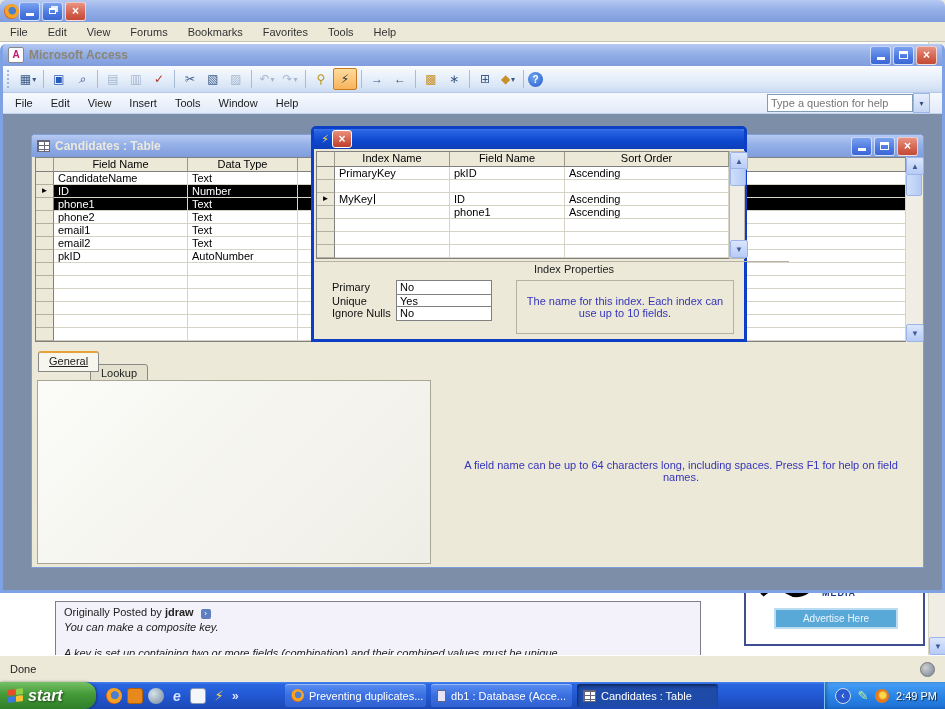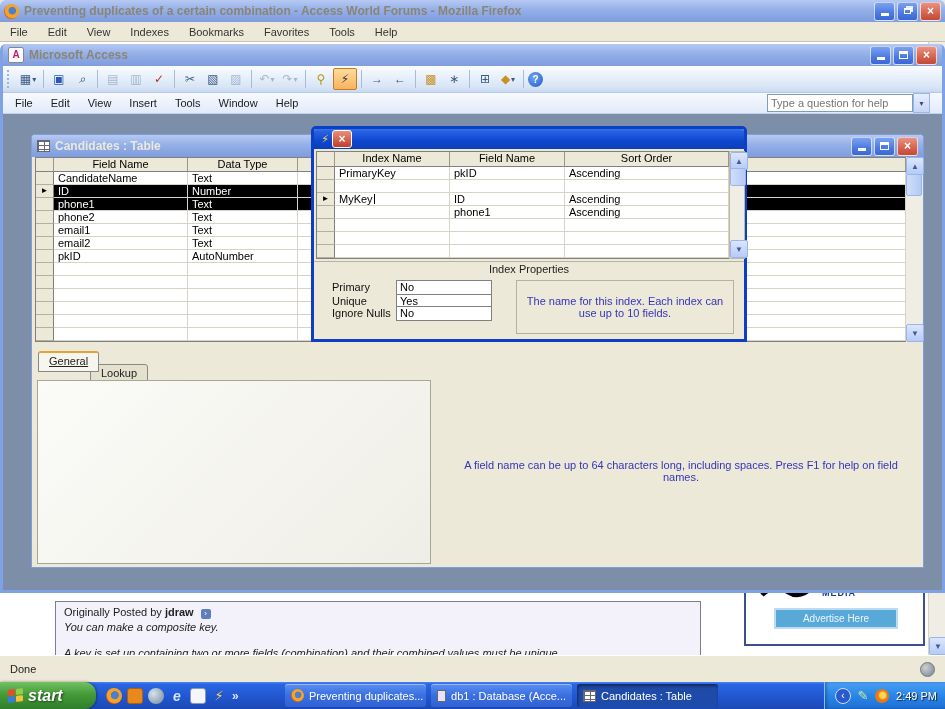--- a/index.html
+++ b/index.html
@@ -122,21 +122,21 @@
     text-shadow:1px 1px 1px #0a2c86;}
   .boltbox{width:14px;height:14px;display:flex;align-items:center;justify-content:center;
     color:#ffd34d;font-size:11px;}
   .xbtn{width:18px;height:16px;border-radius:3px;border:1px solid #fff;
     background:linear-gradient(180deg,#e8917e,#d4604a 55%,#bc4030);display:flex;align-items:center;justify-content:center;}
   #ix-grid{left:2px;top:22px;width:412px;height:106px;display:grid;
     grid-template-columns:18px 115px 115px 1fr;grid-template-rows:15px repeat(7,13px);
     background:#1d4ed8;border:1px solid #808080;}
   #ix-scroll{left:415px;top:22px;width:16px;height:108px;background:#f0eee4;border:1px solid #bbb8a8;box-sizing:border-box;}
   #ix-div{left:0;top:132px;width:100%;height:15px;border-top:1px solid #b5b2a3;text-align:center;
-    line-height:14px;color:#222;}
+    line-height:14px;color:#222;padding-left:45px;}
   .prow{position:absolute;display:flex;height:14px;line-height:13px;}
   .plabel{width:64px;color:#111;}
   .pval{width:96px;background:#fff;border:1px solid #808080;margin-top:-1px;padding:0 3px;box-sizing:border-box;}
   #ix-helpbox{left:202px;top:151px;width:218px;height:54px;border:1px solid #b5b2a3;
     display:flex;align-items:center;justify-content:center;text-align:center;color:#3434bb;padding:6px 8px;box-sizing:border-box;}
   .caret{display:inline-block;width:1px;height:10px;background:#000;margin-left:1px;vertical-align:-1px;}
   .selarrow{font-size:8px;line-height:12px;}
 
   
   #tk{left:0;top:682px;width:945px;height:27px;
@@ -174,38 +174,37 @@
   #clock{color:#fff;font-size:11px;margin-left:2px;text-shadow:1px 1px 1px #123;}
 </style>
 </head>
 <body>
 
 <div id="screen">
 
   <div id="ff" class="w">
     <div id="ff-title" class="w tb-inactive">
       <span class="fficon"></span>
-      <span class="title">Preventing duplicates of a certain combination - Access World Forums - Mozilla Firefox</span>
       <span class="winbtns">
         <span class="wbtn">
             <span class="gmin"></span>
           </span>
         <span class="wbtn">
             <span class="grst"></span>
           </span>
         <span class="wbtn close">
             <span class="gx">×</span>
           </span>
       </span>
     </div>
     <div id="ff-menu" class="w">
       <span>File</span>
       <span>Edit</span>
       <span>View</span>
-      <span>Indexes</span>
+      <span>Forums</span>
       <span>Bookmarks</span>
       <span>Favorites</span>
       <span>Tools</span>
       <span>Help</span>
     </div>
     <div id="ff-content" class="w">
       <div class="w quote">
         <div class="by">
           <span>Originally Posted by</span>
           <b>jdraw</b>

